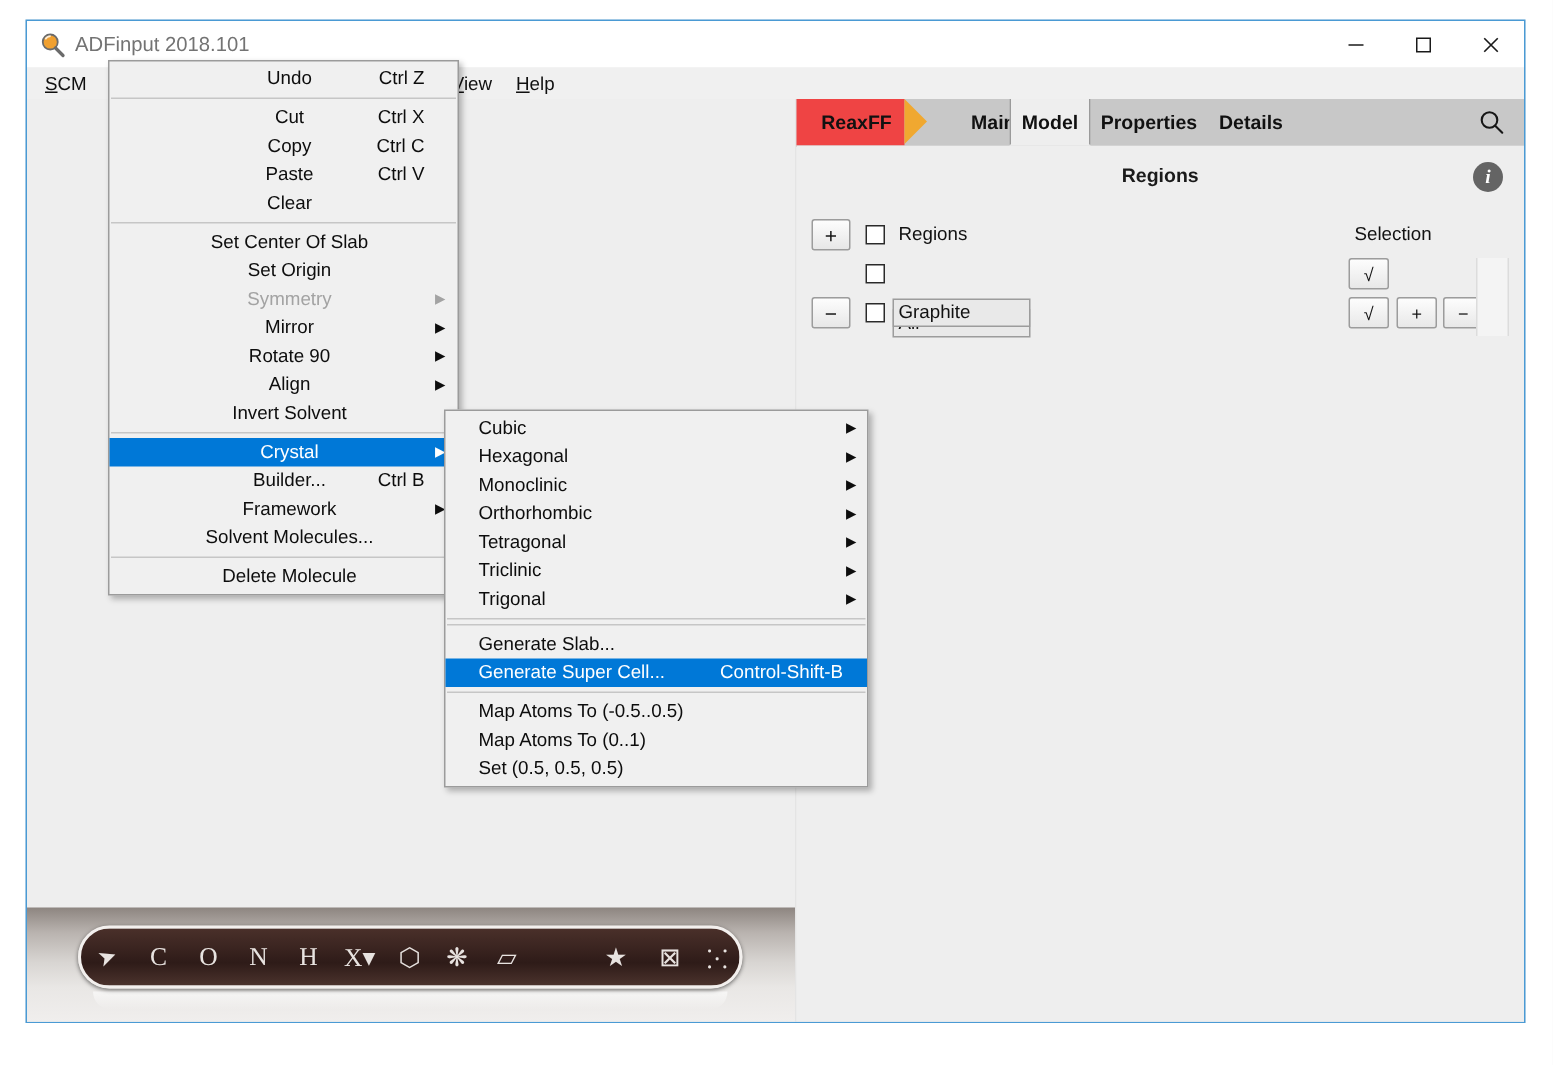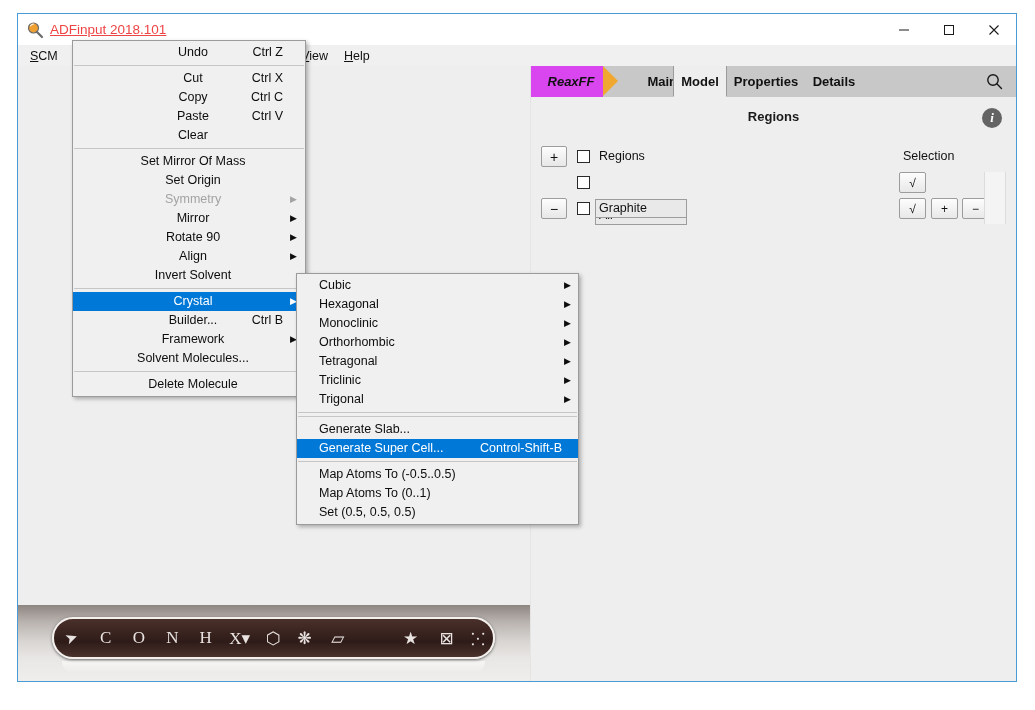--- a/index.html
+++ b/index.html
@@ -39,24 +39,23 @@
   }
   .title-icon {
     position: absolute;
     left: 8px; top: 7px;
     width: 18px; height: 18px;
   }
   .title-text {
     position: absolute;
     left: 32px; top: 7px;
     font-size: 13.5px;
-    color: #ef4444;
+    color: #737373;
     line-height: 18px;
     white-space: nowrap;
-    text-decoration: underline;
   }
   .win-btns {
     position: absolute;
     right: 0; top: 0;
     height: 31px;
     display: flex;
   }
   .win-btn {
     width: 45px; height: 31px;
     display: flex; align-items: center; justify-content: center;
@@ -172,23 +171,22 @@
     justify-content: center;
     font-size: 13px;
     font-weight: bold;
     color: #111;
     box-sizing: border-box;
     white-space: nowrap;
   }
   .tab.reaxff {
     left: 0;
     width: 72px;
-    background: #d946ef;
+    background: #ef4444;
     padding-left: 8px;
-    font-style: italic;
   }
   .tab.reaxff::after {
     content: "";
     position: absolute;
     left: 72px; top: 0;
     width: 0; height: 0;
     border-top: 15.5px solid transparent;
     border-bottom: 15.5px solid transparent;
     border-left: 15px solid #f0a830;
   }
@@ -487,21 +485,21 @@
   </div>
 
   <div class="menu" id="editMenu">
       <div class="mi"><span>Undo</span><span class="accel">Ctrl Z</span></div>
       <div class="msep"></div>
       <div class="mi"><span>Cut</span><span class="accel">Ctrl X</span></div>
       <div class="mi"><span>Copy</span><span class="accel">Ctrl C</span></div>
       <div class="mi"><span>Paste</span><span class="accel">Ctrl V</span></div>
       <div class="mi"><span>Clear</span></div>
       <div class="msep"></div>
-      <div class="mi"><span>Set Mirror Of Mass</span></div>
+      <div class="mi"><span>Set Center Of Slab</span></div>
       <div class="mi"><span>Set Origin</span></div>
       <div class="mi disabled"><span>Symmetry</span><span class="subarrow">▶</span></div>
       <div class="mi"><span>Mirror</span><span class="subarrow">▶</span></div>
       <div class="mi"><span>Rotate 90</span><span class="subarrow">▶</span></div>
       <div class="mi"><span>Align</span><span class="subarrow">▶</span></div>
       <div class="mi"><span>Invert Solvent</span></div>
       <div class="msep"></div>
       <div class="mi sel"><span>Crystal</span><span class="subarrow">▶</span></div>
       <div class="mi"><span>Builder...</span><span class="accel">Ctrl B</span></div>
       <div class="mi"><span>Framework</span><span class="subarrow">▶</span></div>

